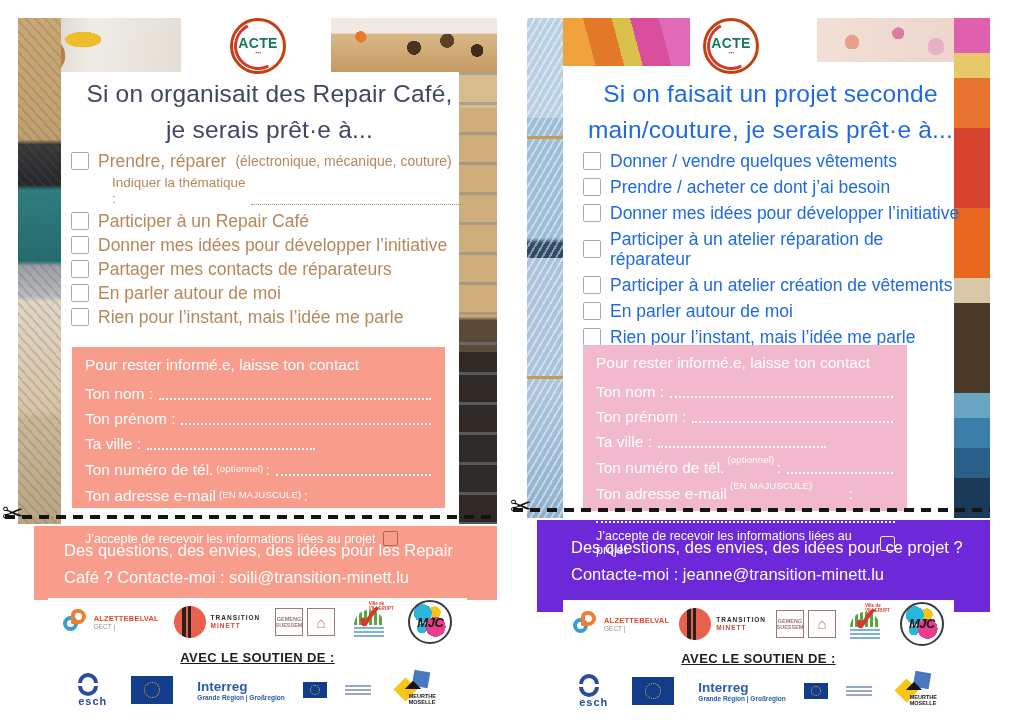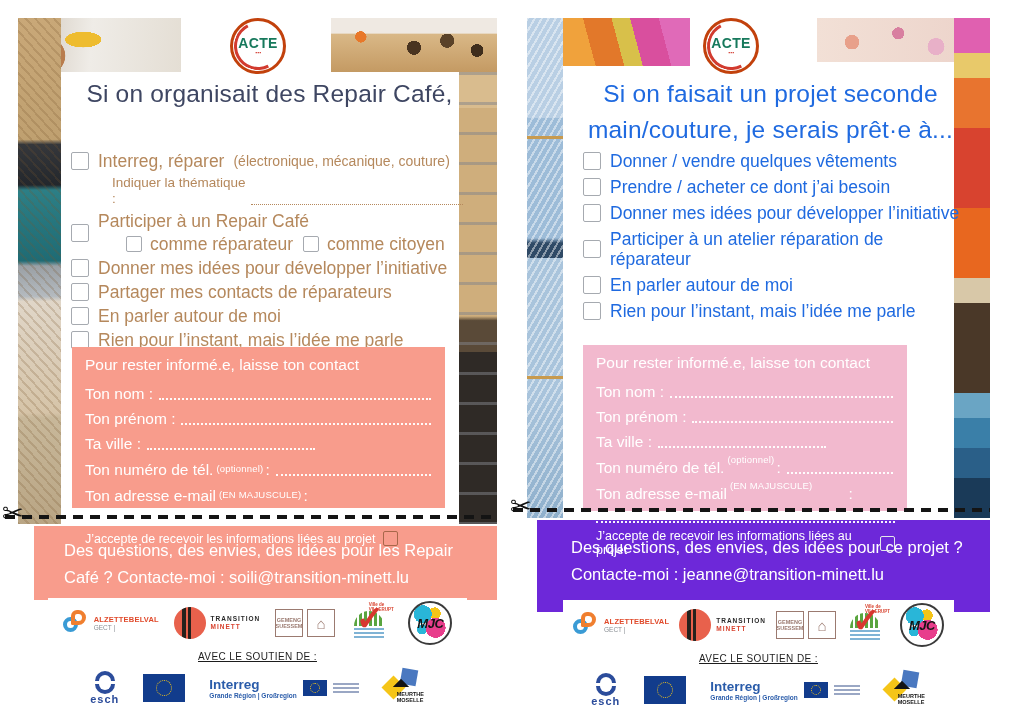--- a/index.html
+++ b/index.html
@@ -110,21 +110,21 @@
     font-size:16.5px;line-height:27px;}
   .flyer--left .cut-footer{left:16px;top:508px;width:463px;height:74px;background:#f89c8c;padding:11px 14px 0 30px;}
   .flyer--right .cut-footer{left:10px;top:502px;width:453px;height:92px;background:#6d28d9;padding:14px 14px 0 34px;}
 
   
   .logos{position:absolute;bottom:2px;background:#fff;z-index:3;display:flex;flex-direction:column;
     align-items:center;box-sizing:border-box;}
   .flyer--left .logos{left:30px;width:419px;height:114px;}
   .flyer--right .logos{left:36px;width:391px;height:112px;}
   .lrow1{width:100%;display:flex;justify-content:space-evenly;align-items:center;height:50px;}
-  .support-label{font-size:10px;font-weight:400;text-decoration:underline;color:#1d1d1d;
+  .support-label{font-size:13px;font-weight:700;text-decoration:underline;color:#1d1d1d;
     letter-spacing:.4px;margin:3px 0 4px;text-align:right;}
   .lrow2{display:flex;align-items:center;gap:24px;height:44px;}
 
   .lg{display:flex;align-items:center;gap:5px;}
   
   .ab-icon{position:relative;width:26px;height:26px;flex:0 0 auto;}
   .ab-icon .c1{position:absolute;left:0;top:7px;width:15px;height:15px;border:4px solid #3a9bd5;border-radius:50%;box-sizing:border-box;}
   .ab-icon .c2{position:absolute;left:8px;top:0;width:15px;height:15px;border:4px solid #f07f2f;border-radius:40% 50% 50% 10%;box-sizing:border-box;}
   .ab-t1{font-size:7.5px;font-weight:700;color:#e0492a;letter-spacing:.2px;}
   .ab-t2{font-size:6.5px;color:#8a8f94;}
@@ -150,33 +150,33 @@
   .vr-check{position:absolute;left:6px;top:-4px;font-size:34px;font-weight:700;color:#d8372f;line-height:40px;}
   
   .mjc{width:44px;height:44px;border-radius:50%;border:2px solid #3a3a3a;box-sizing:border-box;
     display:flex;align-items:center;justify-content:center;background:
       radial-gradient(circle 9px at 32% 28%,#29b6d8 0 99%,transparent),
       radial-gradient(circle 10px at 64% 62%,#e83e8c 0 99%,transparent),
       radial-gradient(circle 6px at 62% 26%,#f5c518 0 99%,transparent),
       radial-gradient(circle 5px at 30% 66%,#29b6d8 0 99%,transparent),#fff;}
   .mjc span{font-size:13px;font-weight:700;font-style:italic;color:#141414;letter-spacing:-.5px;}
   
-  .esch{display:flex;flex-direction:column;align-items:center;gap:1px;}
+  .esch{display:flex;flex-direction:column;align-items:flex-start;gap:1px;}
   .esch-arc{width:20px;height:10px;border:4px solid #2b4c9b;border-bottom:none;
     border-radius:20px 20px 0 0;box-sizing:border-box;}
   .esch-arc--flip{transform:rotate(180deg) translateY(-2px);}
   .esch-name{font-size:11px;font-weight:700;color:#2b4c9b;letter-spacing:1px;}
   
   .euflag{width:42px;height:28px;background:#123c8c;position:relative;flex:0 0 auto;}
   .euflag::after{content:"";position:absolute;left:50%;top:50%;width:14px;height:14px;margin:-8px 0 0 -8px;
     border:1.5px dotted #f5c518;border-radius:50%;}
   .euflag--sm{width:24px;height:16px;}
   .euflag--sm::after{width:8px;height:8px;margin:-5px 0 0 -5px;}
   
-  .interreg{display:flex;align-items:center;gap:6px;}
+  .interreg{display:flex;align-items:center;gap:18px;}
   .ir-name{font-size:13.5px;font-weight:700;color:#2a5caa;line-height:15px;}
   .ir-sub{font-size:6.5px;color:#2a5caa;font-weight:700;}
   .ir-lines{display:flex;flex-direction:column;gap:2px;}
   .ir-lines i{display:block;width:26px;height:2px;background:#9aa7c4;}
   
   .mm{position:relative;width:42px;height:42px;flex:0 0 auto;}
   .mm .d1{position:absolute;left:2px;top:12px;width:17px;height:17px;background:#f5c518;transform:rotate(45deg);}
   .mm .d2{position:absolute;left:18px;top:2px;width:16px;height:16px;background:#4a78c0;transform:rotate(10deg);}
   .mm .d3{position:absolute;left:12px;top:14px;width:12px;height:12px;background:#141414;transform:rotate(45deg);
     clip-path:polygon(0 0,100% 0,0 100%);}
@@ -191,46 +191,37 @@
   <div class="bgpiece l-col-left"></div>
   <div class="bgpiece l-col-right"></div>
 
   <div class="acte">
     <span class="acte-text">ACTE</span>
     <span class="acte-mark">···</span>
   </div>
 
   <div class="title">
     <div>Si on organisait des Repair Café,</div>
+    <div>je serais prêt·e à...</div>
   </div>
 
   <div class="options">
     <div class="opt">
       <span class="cb"></span>
-      <span>Interreg, réparer</span>
+      <span>Prendre, réparer</span>
       <span class="suffix">(électronique, mécanique, couture)</span>
     </div>
     <div class="subfield">
       <span>Indiquer la thématique :</span>
       <span class="leader"></span>
     </div>
     <div class="opt">
       <span class="cb"></span>
       <div class="opt-col">
         <span>Participer à un Repair Café</span>
-        <div class="subopts">
-          <span class="pair">
-            <span class="cb cb--sm"></span>
-            <span>comme réparateur</span>
-          </span>
-          <span class="pair">
-            <span class="cb cb--sm"></span>
-            <span>comme citoyen</span>
-          </span>
-        </div>
       </div>
     </div>
     <div class="opt">
       <span class="cb"></span>
       <span>Donner mes idées pour développer l’initiative</span>
     </div>
     <div class="opt">
       <span class="cb"></span>
       <span>Partager mes contacts de réparateurs</span>
     </div>
@@ -389,20 +380,24 @@
     <div class="opt">
       <span class="cb"></span>
       <span>Donner mes idées pour développer l’initiative</span>
     </div>
     <div class="opt">
       <span class="cb"></span>
       <span>Participer à un atelier réparation de réparateur</span>
     </div>
     <div class="opt">
       <span class="cb"></span>
+      <span>Participer à un atelier création de vêtements</span>
+    </div>
+    <div class="opt">
+      <span class="cb"></span>
       <span>En parler autour de moi</span>
     </div>
     <div class="opt">
       <span class="cb"></span>
       <span>Rien pour l’instant, mais l’idée me parle</span>
     </div>
   </div>
 
   <div class="contact">
     <div class="contact-heading">Pour rester informé.e, laisse ton contact</div>

